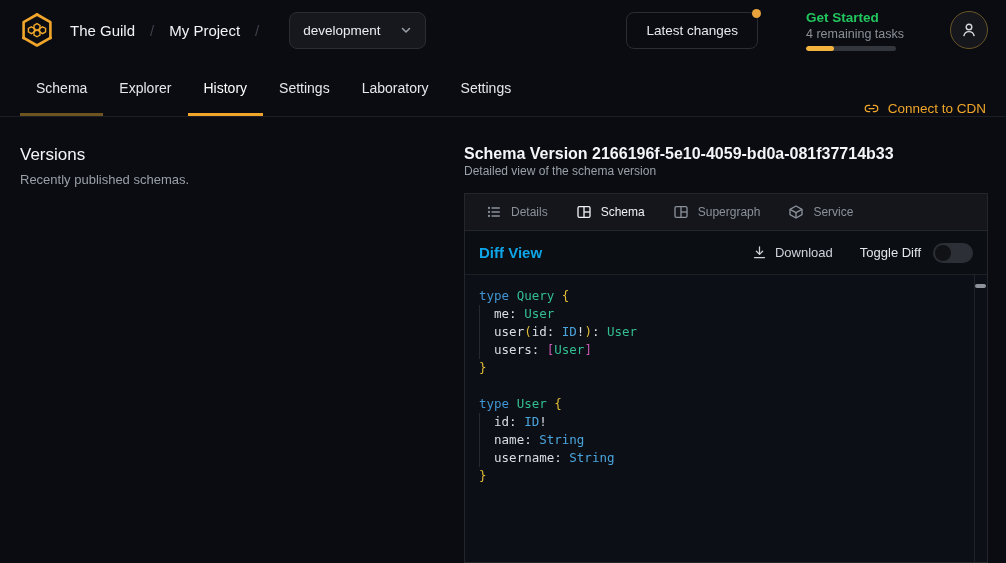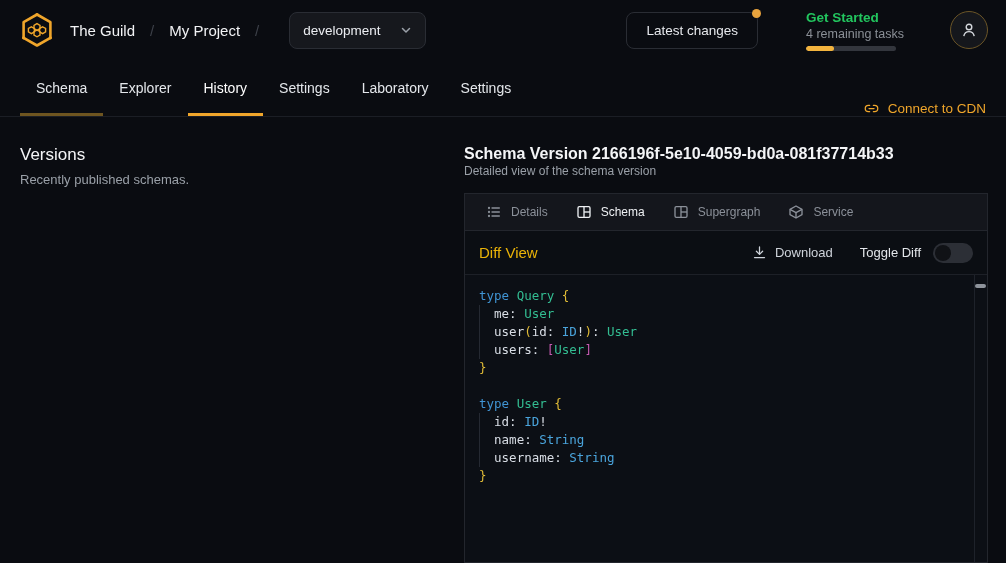--- a/index.html
+++ b/index.html
@@ -75,21 +75,21 @@
   .detail-sub { margin-top:1px; font-size:12px; color:#9aa0a8; }
 
   .detail-panel { margin-top:15px; border:1px solid #23262d; display:flex; flex-direction:column; flex:1; overflow:hidden; }
   .detail-tabbar { height:37px; flex:none; background:#14161c; border-bottom:1px solid #23262d; display:flex; align-items:center; padding:0 7px; }
   .detail-tab { height:100%; display:flex; align-items:center; gap:9px; padding:0 14px; font-size:12px; color:#8b9099; cursor:pointer; }
   .detail-tab.active { color:#eef0f3; }
   .detail-tab.active svg { stroke:#eef0f3; }
   .detail-tab svg { stroke:#8b9099; }
 
   .diff-bar { height:44px; flex:none; background:#0b0e13; border-bottom:1px solid #1d2027; display:flex; align-items:center; padding:0 14px; }
-  .diff-title { font-size:15px; font-weight:400; color:#eab308; }
+  .diff-title { font-size:15px; font-weight:700; color:#0ea5e9; }
   .download { margin-left:auto; display:flex; align-items:center; gap:8px; color:#ced3da; font-size:13px; cursor:pointer; }
   .toggle-label { margin-left:27px; font-size:13px; color:#e3e6ea; }
   .switch { margin-left:12px; width:40px; height:20px; border-radius:10px; background:#2c2f36; position:relative; cursor:pointer; }
   .switch .knob { position:absolute; top:2px; left:2px; width:16px; height:16px; border-radius:50%; background:#101216; }
 
   .code-area {
     position:relative; flex:1; background:#0c0f15; overflow:hidden;
     padding:12px 0 0 14px;
     font-family:"DejaVu Sans Mono", monospace; font-size:12.5px; line-height:18px;
   }

